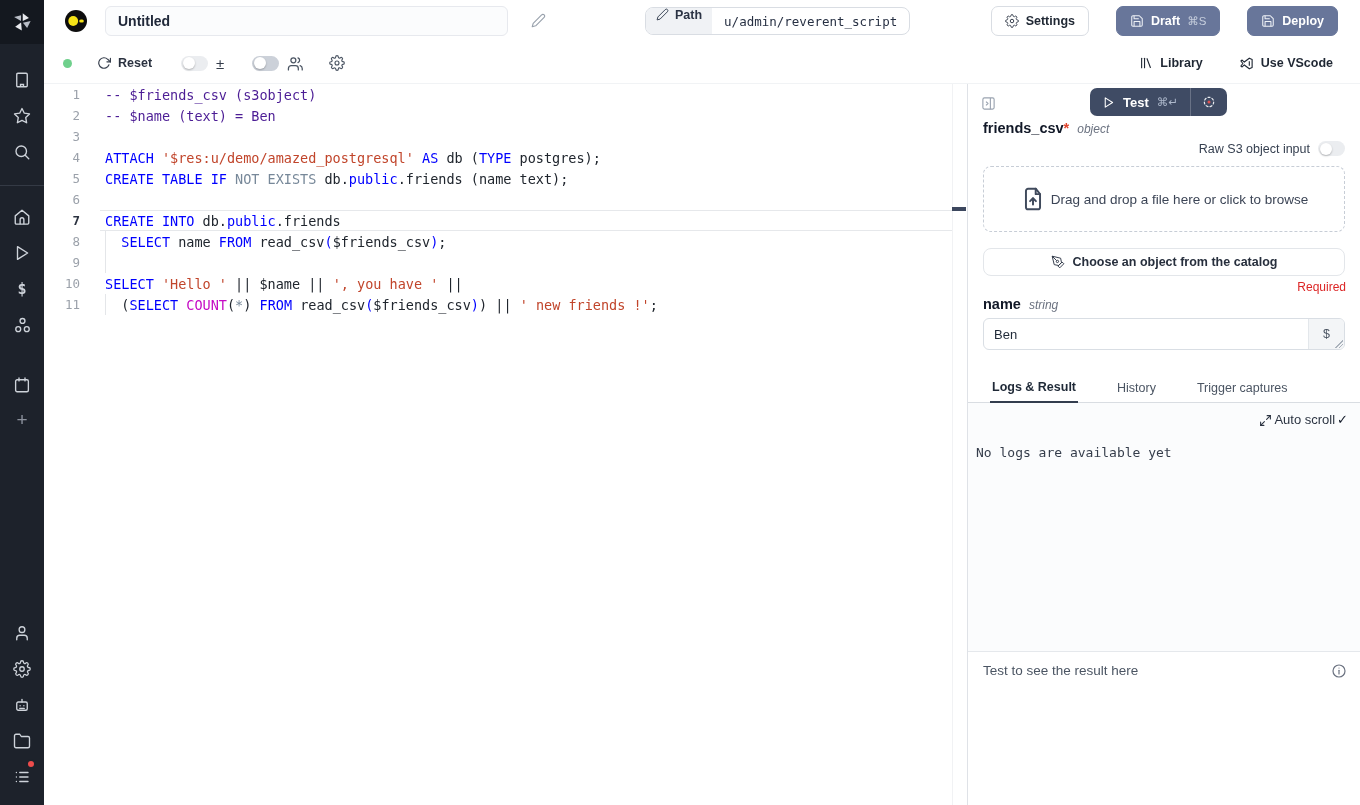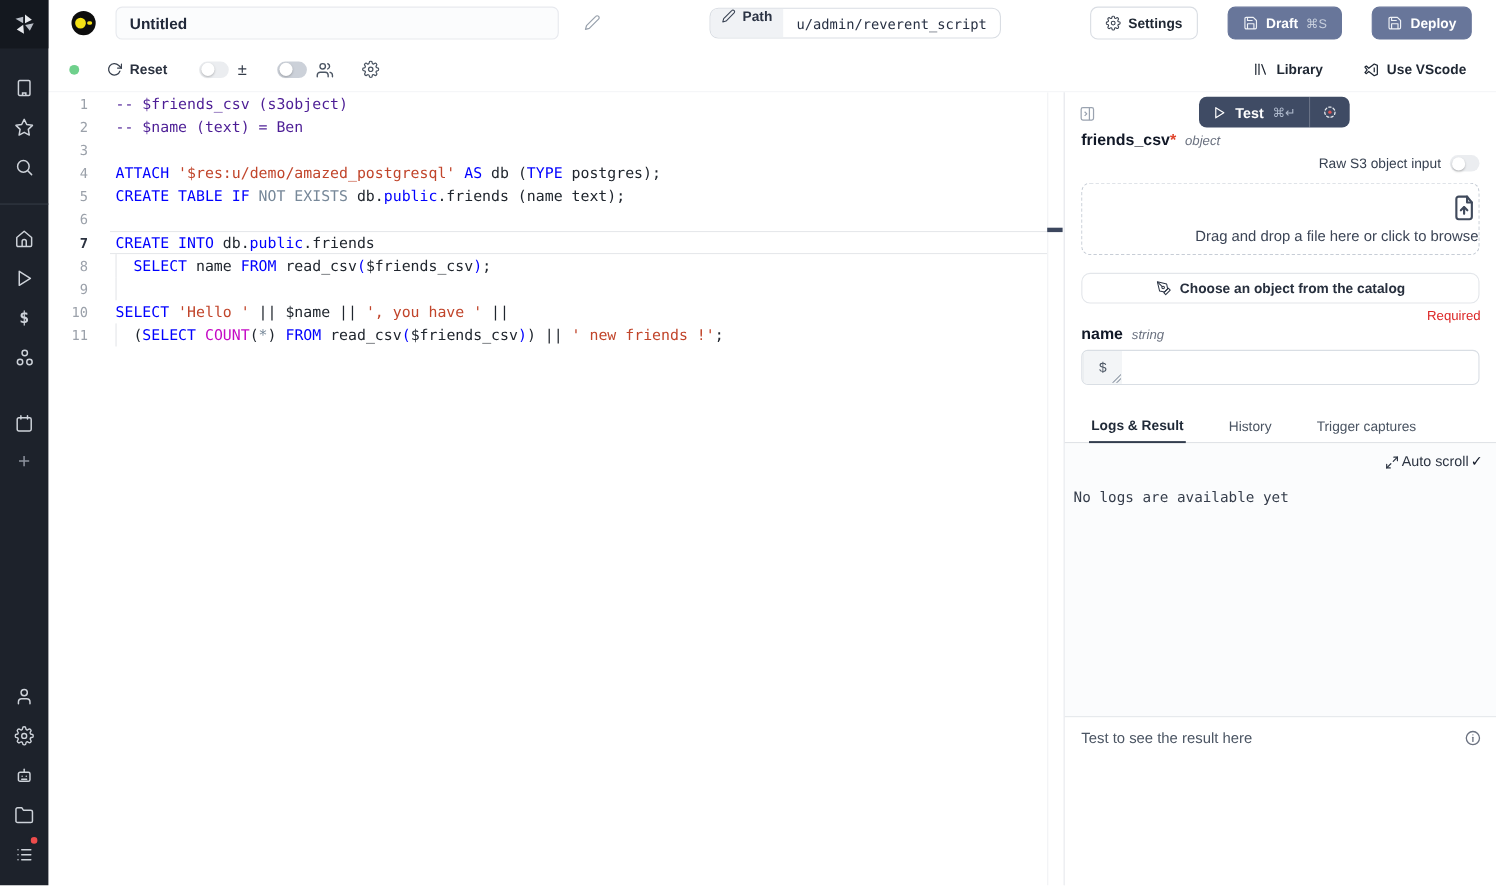--- a/index.html
+++ b/index.html
@@ -58,21 +58,21 @@
   .test-btn{position:absolute;left:122px;top:4px;height:28px;display:flex;align-items:stretch;background:#3f4b64;border-radius:7px;overflow:hidden;cursor:pointer}
   .test-main{display:flex;align-items:center;gap:8px;padding:0 12px;color:#fff;font-size:13px;font-weight:700}
   .test-kbd{font-size:11.5px;color:#aeb9cc;font-weight:500}
   .test-sep{width:1px;background:rgba(255,255,255,.22)}
   .test-cap{width:36px;display:flex;align-items:center;justify-content:center;color:#e8ebf0}
   .arg-row{position:absolute;left:15px;display:flex;align-items:baseline;gap:8px}
   .arg-name{font-size:14.5px;font-weight:700;color:#111827}
   .arg-req{color:#e0442c}
   .arg-type{font-size:12px;font-style:italic;color:#6b7280}
   .raws3{position:absolute;right:15px;top:57px;display:flex;align-items:center;gap:8px;font-size:12.5px;color:#374151}
-  .dropzone{position:absolute;left:15px;right:15px;top:82px;height:66px;border:1.5px dashed #c7cdd6;border-radius:8px;display:flex;flex-direction:column;align-items:flex-end;justify-content:center;gap:5px;cursor:pointer;color:#424c5e}
+  .dropzone{position:absolute;left:15px;right:15px;top:82px;height:66px;border:1.5px dashed #c7cdd6;border-radius:8px;display:flex;flex-direction:row;align-items:center;justify-content:center;gap:5px;cursor:pointer;color:#424c5e}
   .dz-text{font-size:13.5px;font-weight:500;color:#3c4556}
   .choose-btn{position:absolute;left:15px;right:15px;top:164px;height:28px;border:1px solid #e3e6ea;border-radius:8px;background:#fff;display:flex;align-items:center;justify-content:center;gap:8px;font-size:12.5px;font-weight:600;color:#272f3d;cursor:pointer}
   .required{position:absolute;right:14px;top:196px;font-size:12px;color:#dc2626}
   .name-row{top:212px}
   .ben-wrap{position:absolute;left:15px;right:15px;top:234px;height:32px;border:1px solid #d9dee4;border-radius:6px;display:flex;overflow:hidden;background:#fff}
   .ben-input{flex:1;border:0;outline:0;padding:0 10px;font-size:13px;color:#1f2937;font-family:"Liberation Sans",sans-serif;background:transparent}
   .dollar-btn{width:36px;border-left:1px solid #e3e7eb;background:#f3f5f7;display:flex;align-items:center;justify-content:center;font-size:12.5px;color:#4b5563;cursor:pointer;position:relative}
   .grip{position:absolute;right:1px;bottom:1px;width:8px;height:8px;background:
     linear-gradient(135deg,transparent 50%,#aab2bc 50%,#aab2bc 57%,transparent 57%,transparent 72%,#aab2bc 72%,#aab2bc 79%,transparent 79%)}
   .tabs{position:absolute;left:0;right:0;top:293px;height:26px;display:flex;align-items:flex-end;border-bottom:1px solid #d9dde2;padding-left:22px}
@@ -366,20 +366,21 @@
   </div>
 
   <div class="required">Required</div>
 
   <div class="arg-row name-row">
     <span class="arg-name">name</span>
     <span class="arg-type">string</span>
   </div>
 
   <div class="ben-wrap">
+    <input class="ben-input" value="Ben" style="">
     <div class="dollar-btn">
       <span>$</span>
       <span class="grip"></span>
     </div>
   </div>
 
   <div class="tabs">
       <div class="tab active">Logs &amp; Result</div>
       <div class="tab">History</div>
       <div class="tab">Trigger captures</div>

